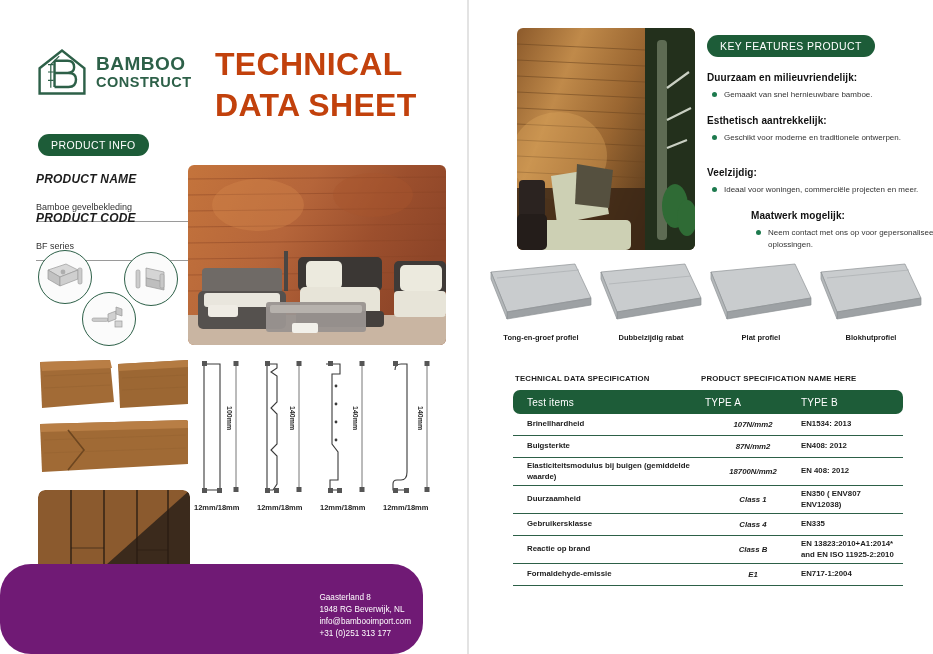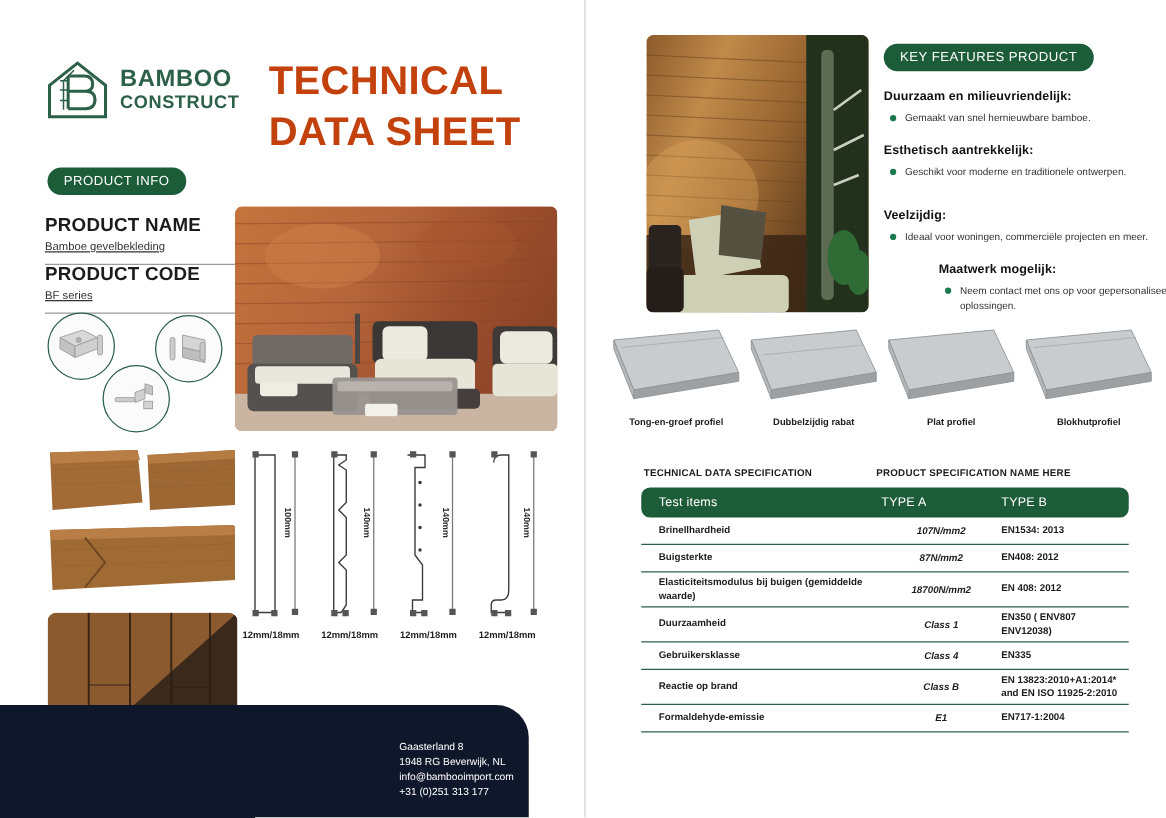--- a/index.html
+++ b/index.html
@@ -24,22 +24,22 @@
   .logo-text .l2 { font-size: 14.5px; font-weight: 700; letter-spacing: .5px; color: #2d6048; margin-top: 2px;}
 
   .title { position: absolute; left: 215px; top: 44px; width: 250px;
     font-size: 32px; font-weight: 700; line-height: 1.28; color: #c2410c; letter-spacing: .3px; }
 
   .pill { position: absolute; display: inline-block; background: #1d5c38; color: #fff;
     border-radius: 12px; font-size: 10.5px; letter-spacing: .4px; padding: 5px 13px; }
   .pill-product-info { left: 38px; top: 134px; }
 
   .field { position: absolute; left: 36px; width: 152px; }
-  .field .lbl { font-size: 15px; font-weight: 700; color: #1c1c1c; letter-spacing: .2px; }
-  .field .val { font-size: 9px; color: #333; margin-top: 3px; text-decoration: underline; }
+  .field .lbl { font-size: 12px; font-weight: 700; color: #1c1c1c; letter-spacing: .2px; font-style: italic; }
+  .field .val { font-size: 9px; color: #333; margin-top: 16px; }
   .field .rule { border-bottom: 1px solid #9a9a9a; margin-top: 9px; }
   .f-name { top: 172px; }
   .f-code { top: 211px; }
 
   .hw-circles { position: absolute; left: 36px; top: 248px; width: 152px; height: 100px; }
   .hw-c { position: absolute; border: 1.6px solid #2d6048; border-radius: 50%;
           background: #fbfbfb; display: flex; align-items: center; justify-content: center; }
   .hw-c1 { left: 2px;  top: 2px;  width: 54px; height: 54px; }
   .hw-c2 { left: 88px; top: 4px;  width: 54px; height: 54px; }
   .hw-c3 { left: 46px; top: 44px; width: 54px; height: 54px; }
@@ -52,21 +52,21 @@
   .sw-b { left: 38px; top: 420px; width: 152px; height: 55px; }
   .sw-c { left: 38px; top: 490px; width: 152px; height: 100px; border-radius: 7px; }
 
   .profiles { position: absolute; left: 196px; top: 360px; width: 252px; height: 160px; }
   .prof { position: absolute; top: 0; width: 56px; height: 160px; }
   .prof-dim-v { position: absolute; font-size: 7px; font-weight: 700; color: #2b2b2b;
      writing-mode: vertical-rl; }
   .prof-dim-h { position: absolute; top: 143px; font-size: 7.5px; font-weight: 700; color: #1c1c1c; }
 
   .footer-band { position: absolute; left: 0; bottom: 0; width: 423px; height: 90px;
-     background: #0f172a; border-top-right-radius: 26px; }
+     background: #701a75; border-top-right-radius: 26px; border-radius: 31px; }
   .footer-addr { position: absolute; right: 12px; bottom: 14px; color: #fff;
      font-size: 8.2px; line-height: 1.45; text-align: left; }
 
   
   .rp { position: absolute; inset: 0; }
   .pill-key { left: 238px; top: 35px; }
 
   .feat { position: absolute; left: 238px; width: 212px; }
   .feat h4 { font-size: 10px; font-weight: 700; color: #111; letter-spacing: .1px; }
   .feat .bullet-row { display: flex; gap: 7px; margin-top: 6px; padding-left: 5px; }

